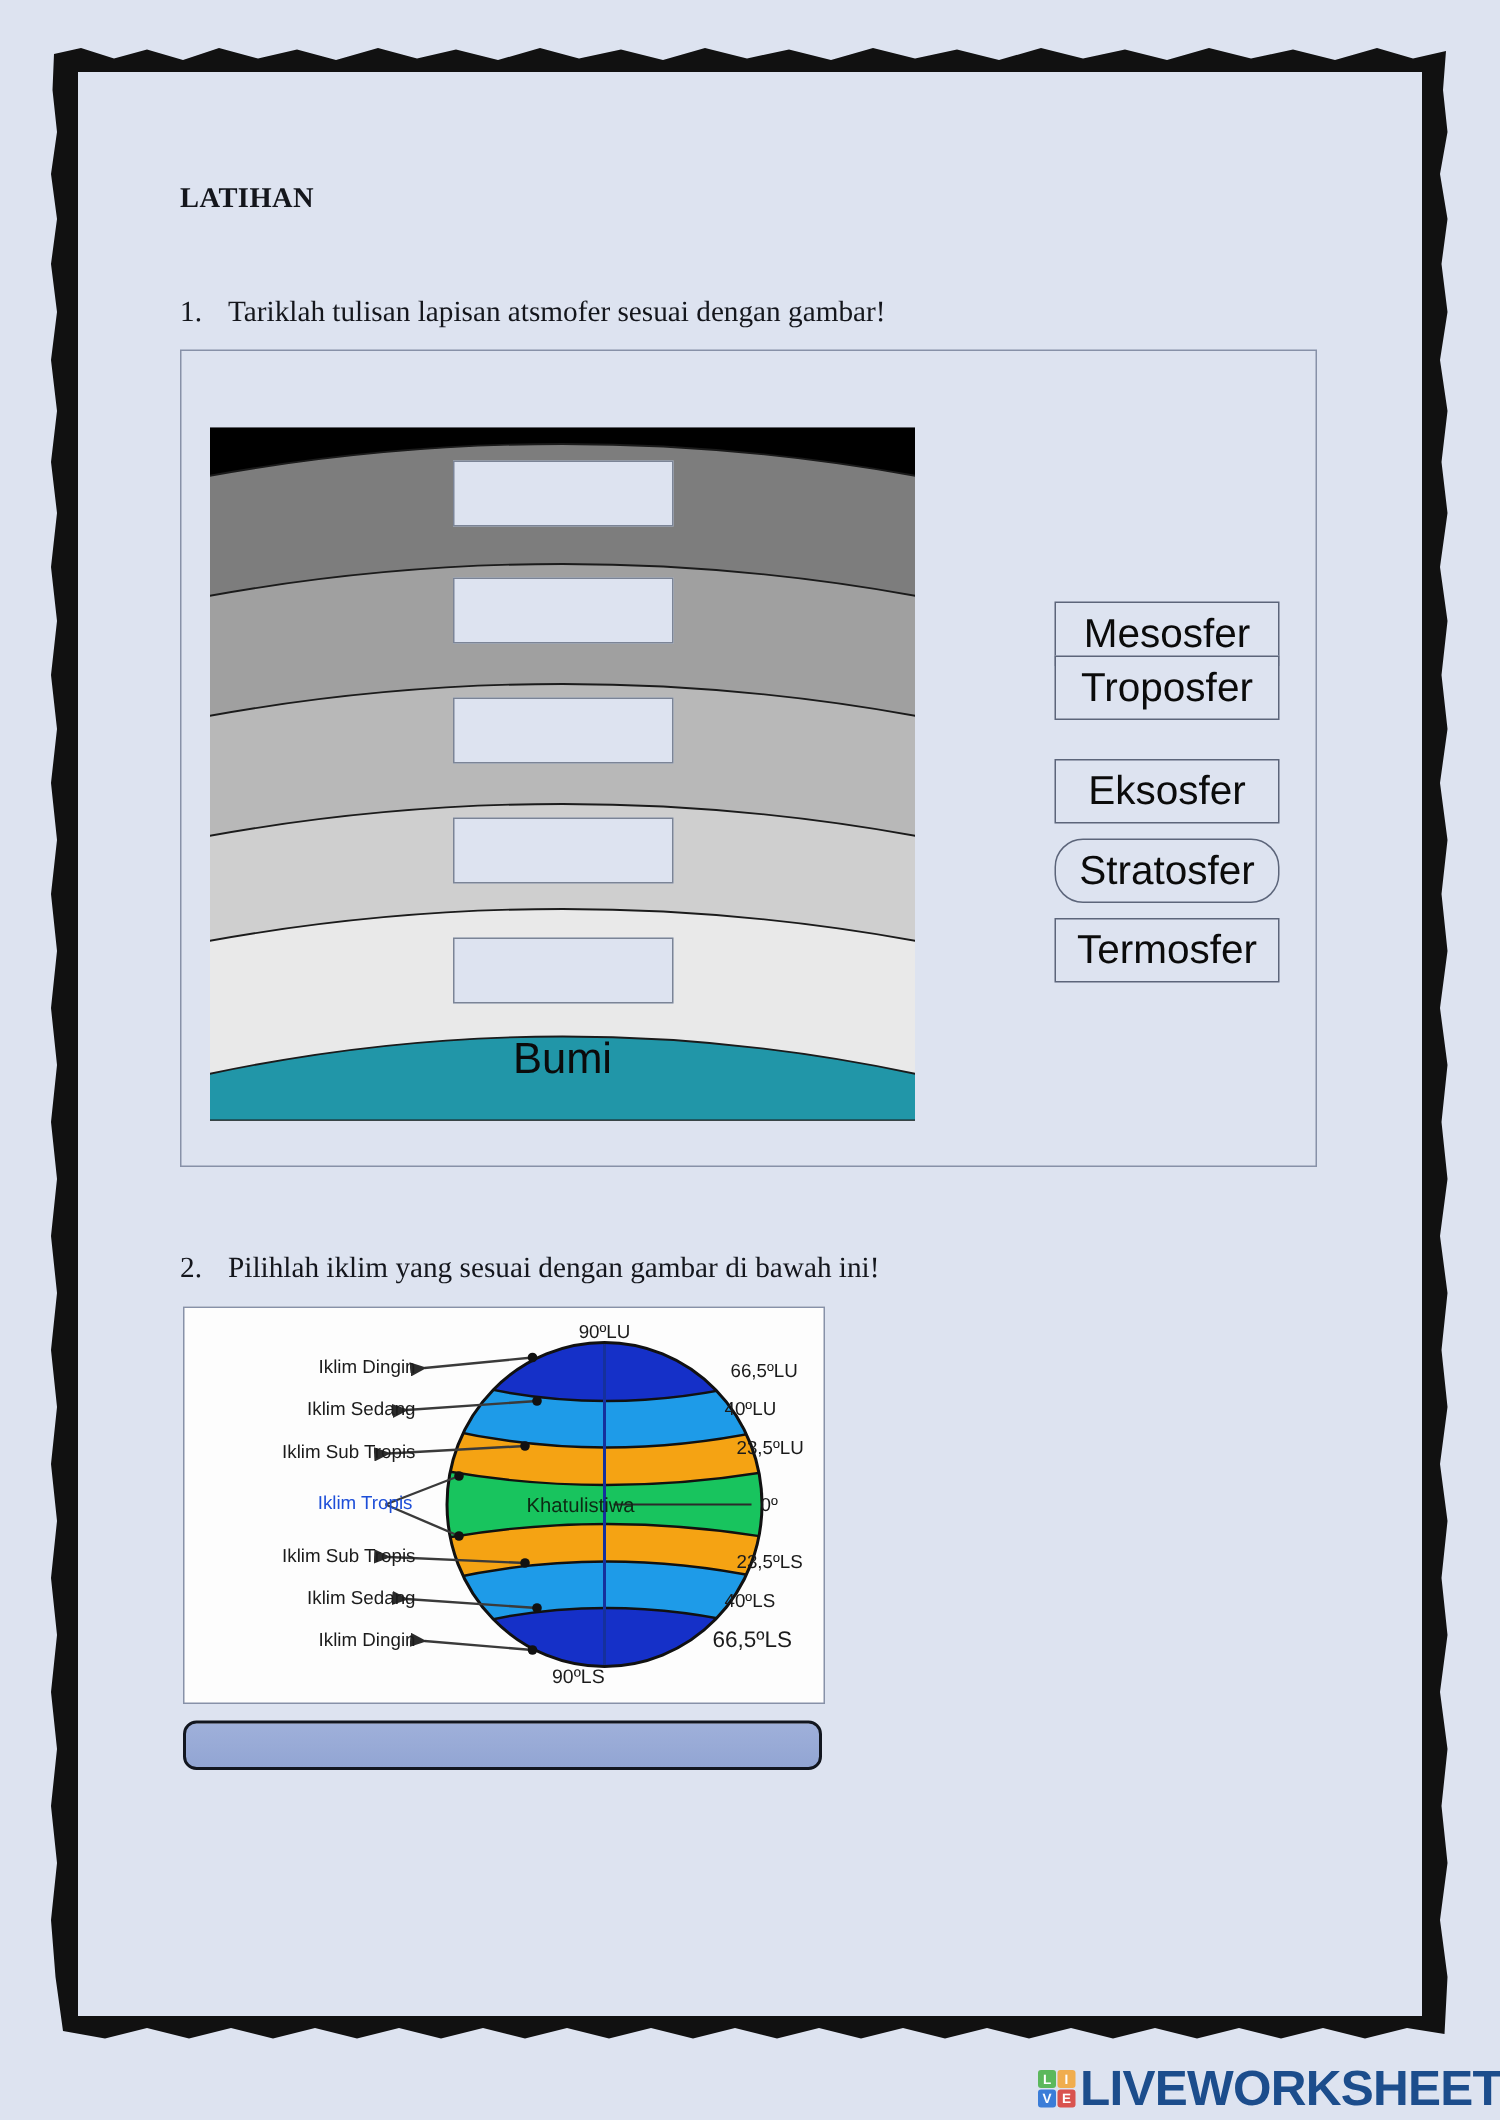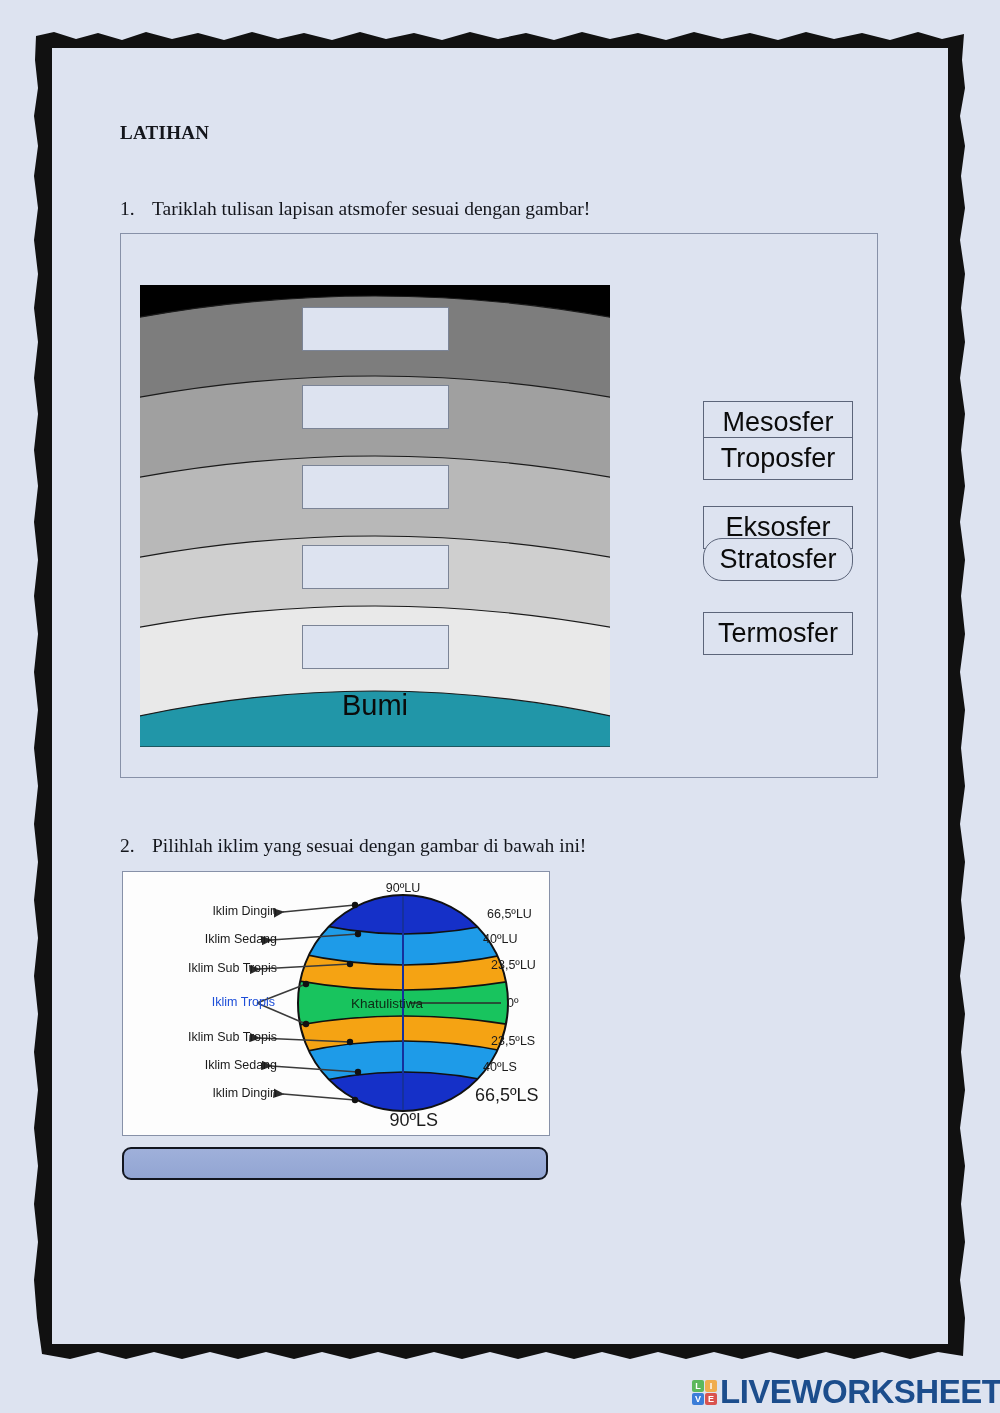--- a/index.html
+++ b/index.html
@@ -215,21 +215,21 @@
   <div class="dropzone" style="left:162px; top:22px;"></div>
   <div class="dropzone" style="left:162px; top:100px;"></div>
   <div class="dropzone" style="left:162px; top:180px;"></div>
   <div class="dropzone" style="left:162px; top:260px;"></div>
   <div class="dropzone" style="left:162px; top:340px;"></div>
 </div>
 
 <div class="chip" style="top:401px;">Mesosfer</div>
 <div class="chip" style="top:437px;">Troposfer</div>
 <div class="chip" style="top:506px;">Eksosfer</div>
-<div class="chip" style="top:538px;border-radius:19px;">Stratosfer</div>
+<div class="chip" style="top:559px;border-radius:19px;">Stratosfer</div>
 <div class="chip" style="top:612px;">Termosfer</div>
 
 <div class="q-num" style="left:120px; top:835px;">2.</div>
 <div class="question" style="left:152px; top:835px;">Pilihlah iklim yang sesuai dengan gambar di bawah ini!</div>
 
 <div id="q2-figure">
   <svg width="426" height="263" viewBox="0 0 426 263" xmlns="http://www.w3.org/2000/svg">
     <defs>
       <clipPath id="globeClip">
         <ellipse cx="280" cy="131" rx="105" ry="108"></ellipse>
@@ -294,24 +294,24 @@
   <div style="position:absolute;left:10px;top:158px;width:144px;text-align:right;font-family:'Liberation Sans',sans-serif;font-size:12.5px;color:#1b1b1b;">Iklim Sub Tropis</div>
   <div style="position:absolute;left:22px;top:186px;width:132px;text-align:right;font-family:'Liberation Sans',sans-serif;font-size:12.5px;color:#1b1b1b;">Iklim Sedang</div>
   <div style="position:absolute;left:22px;top:214px;width:132px;text-align:right;font-family:'Liberation Sans',sans-serif;font-size:12.5px;color:#1b1b1b;">Iklim Dingin</div>
 
   <div style="position:absolute;left:352px;top:35px;font-family:'Liberation Sans',sans-serif;font-size:12.5px;color:#1b1b1b;margin-left:12px;">66,5ºLU</div>
   <div style="position:absolute;left:360px;top:60px;font-family:'Liberation Sans',sans-serif;font-size:12.5px;color:#1b1b1b;">40ºLU</div>
   <div style="position:absolute;left:368px;top:86px;font-family:'Liberation Sans',sans-serif;font-size:12.5px;color:#1b1b1b;">23,5ºLU</div>
   <div style="position:absolute;left:384px;top:124px;font-family:'Liberation Sans',sans-serif;font-size:12.5px;color:#1b1b1b;">0º</div>
   <div style="position:absolute;left:368px;top:162px;font-family:'Liberation Sans',sans-serif;font-size:12.5px;color:#1b1b1b;">23,5ºLS</div>
   <div style="position:absolute;left:360px;top:188px;font-family:'Liberation Sans',sans-serif;font-size:12.5px;color:#1b1b1b;">40ºLS</div>
-  <div style="position:absolute;left:352px;top:213px;font-family:'Liberation Sans',sans-serif;font-size:18px;color:#1b1b1b;">66,5ºLS</div>
+  <div style="position:absolute;left:352px;top:213px;font-family:'Liberation Sans',sans-serif;font-size:15px;color:#1b1b1b;">66,5ºLS</div>
 
   <div style="position:absolute;left:245px;top:9px;width:70px;text-align:center;font-family:'Liberation Sans',sans-serif;font-size:12.5px;color:#1b1b1b;">90ºLU</div>
-  <div style="position:absolute;left:245px;top:238px;width:70px;text-align:right;font-family:'Liberation Sans',sans-serif;font-size:18px;color:#1b1b1b;">90ºLS</div>
+  <div style="position:absolute;left:245px;top:238px;width:70px;text-align:left;font-family:'Liberation Sans',sans-serif;font-size:13px;color:#1b1b1b;">90ºLS</div>
 </div>
 
 <div id="q2-answer"></div>
 
 <div id="lw-logo">
   <div id="lw-grid">
     <span style="background:#5cb85c;">L</span>
     <span style="background:#f0ad4e;">I</span>
     <span style="background:#3b7dd8;">V</span>
     <span style="background:#d9534f;">E</span>

